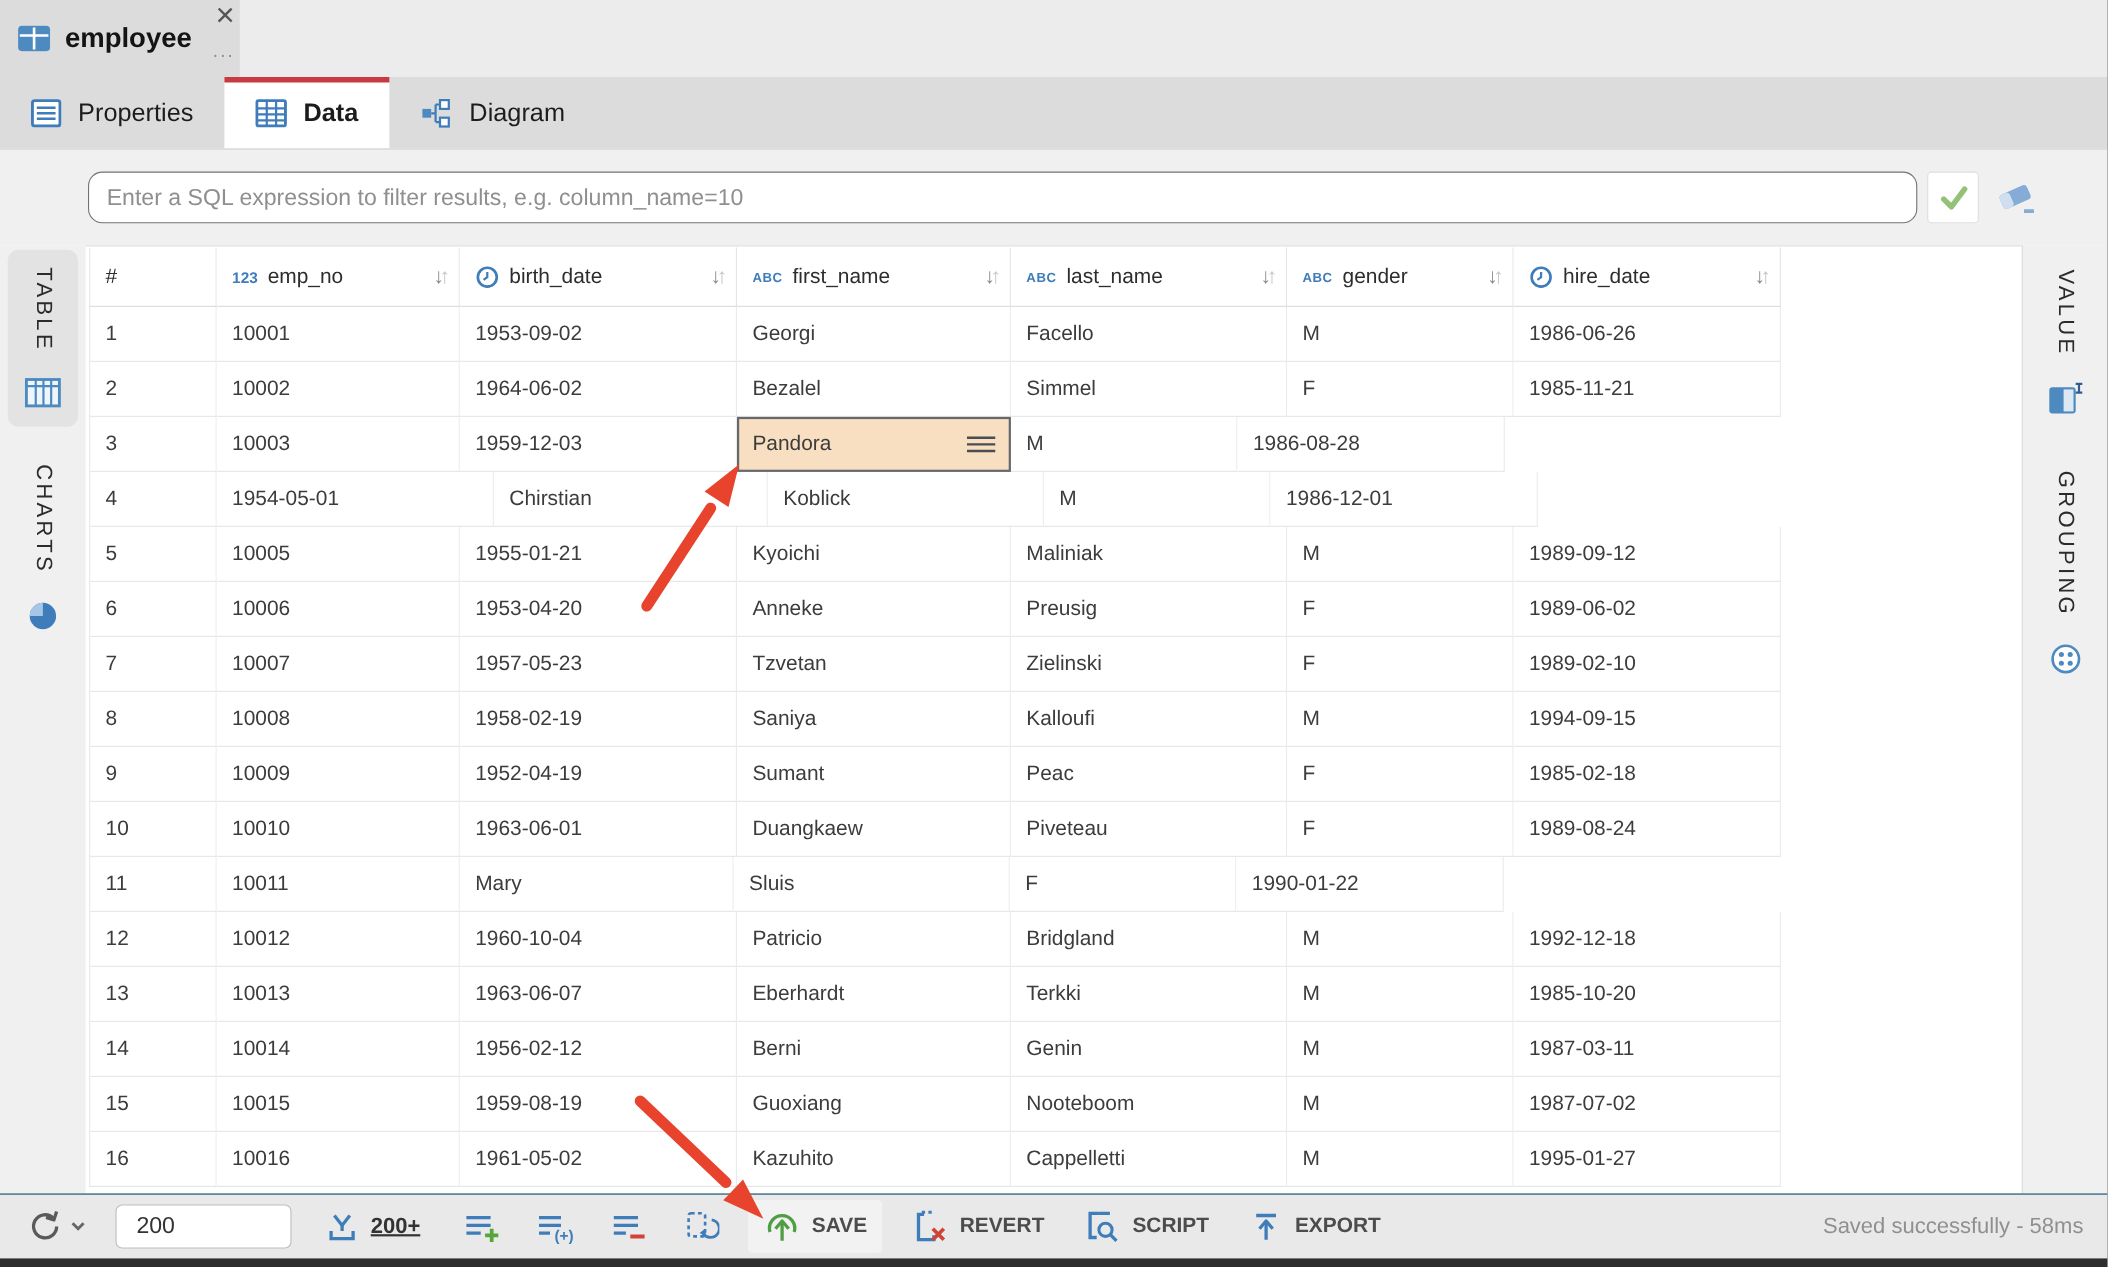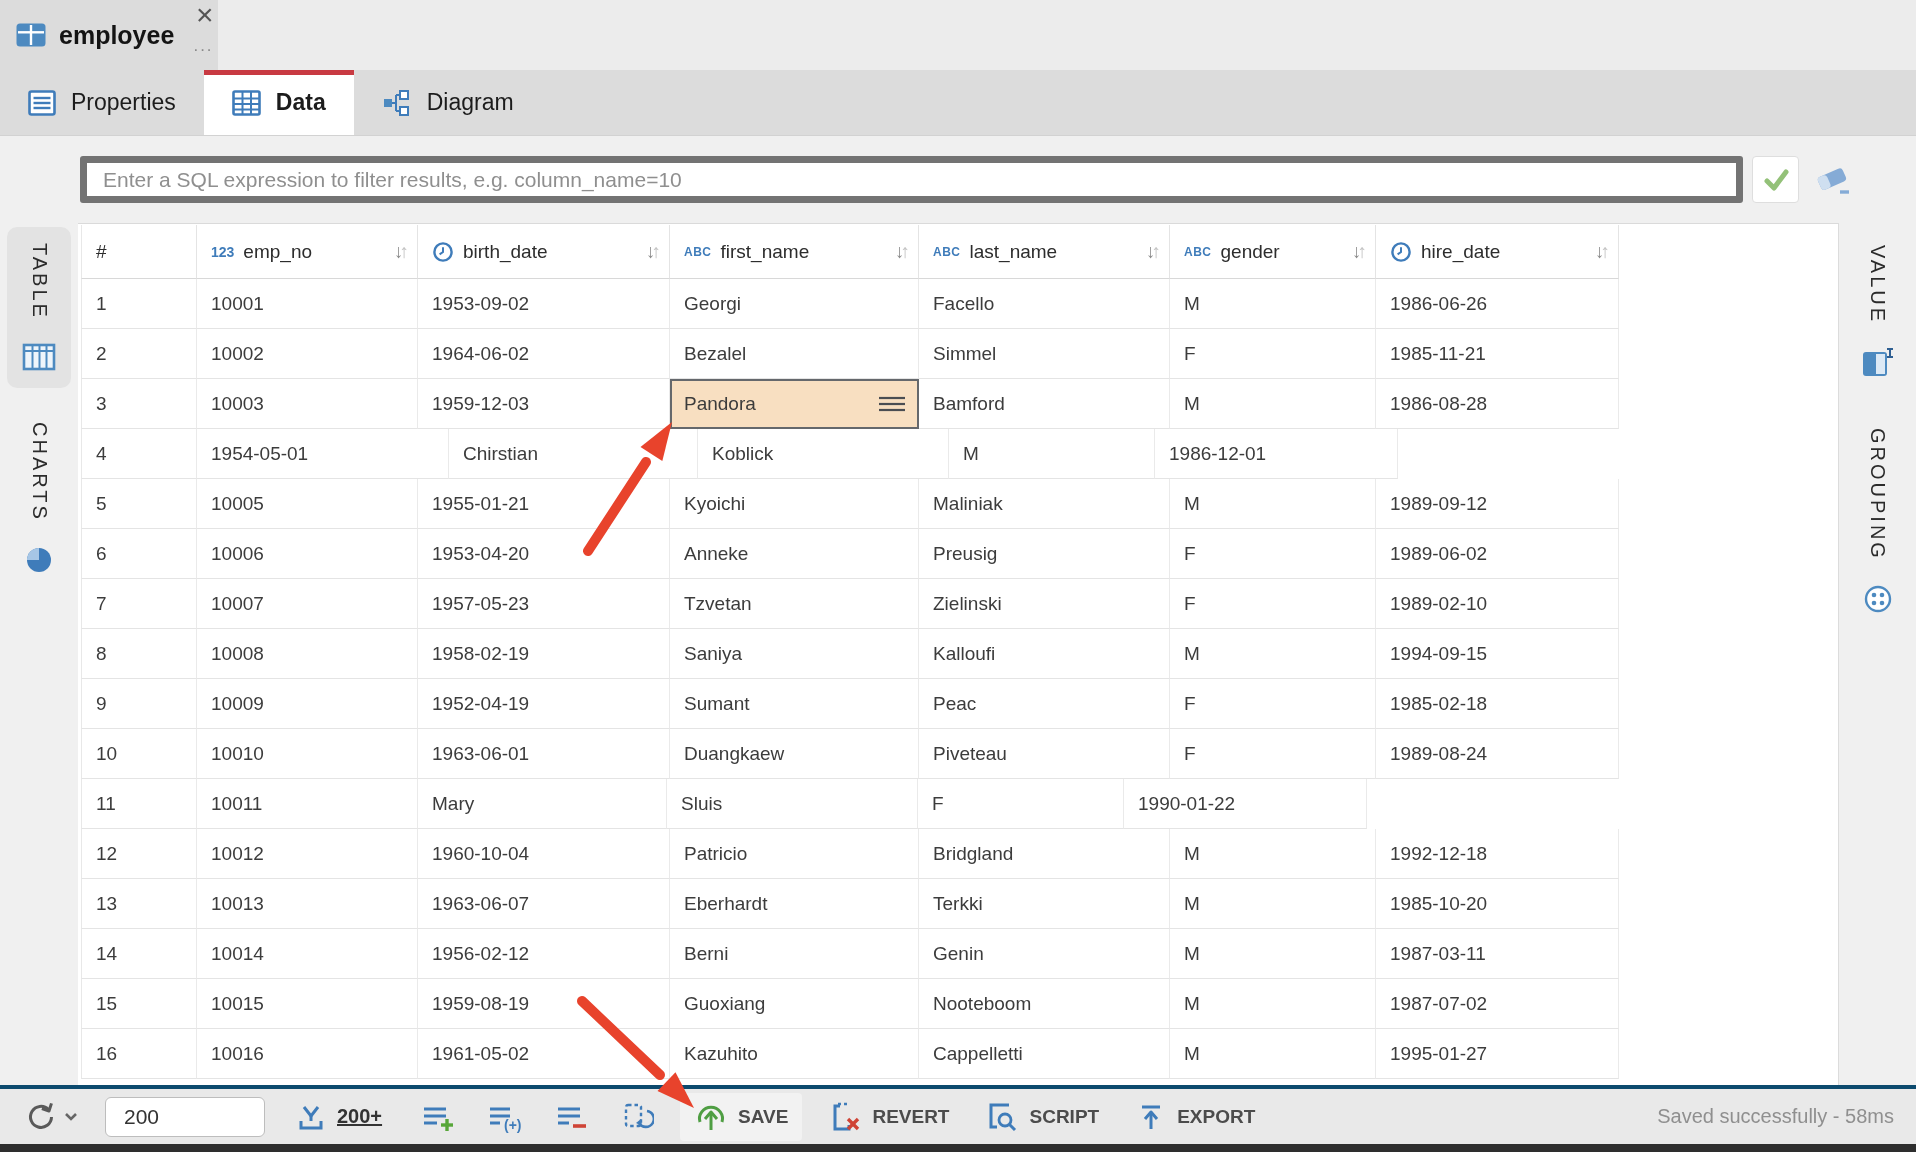--- a/index.html
+++ b/index.html
@@ -13,21 +13,21 @@
   .close{position:absolute;left:196px;top:0px;font-size:30px;font-weight:300;color:#555;line-height:1;cursor:default;}
   .dots{position:absolute;left:193px;top:40px;font-size:17px;color:#8a8a8a;letter-spacing:1px;}
   
   .tabbar2{position:absolute;left:0;top:70px;width:100%;height:65px;background:#dcdcdc;display:flex;}
   .ptab{display:flex;align-items:center;gap:15px;padding:0 28px;font-size:23px;color:#1c1c1c;position:relative;box-sizing:border-box;}
   .ptab.active{background:#ffffff;font-weight:700;}
   .ptab.active::before{content:'';position:absolute;left:0;top:0;right:0;height:5px;background:var(--red,#c83a42);}
   
   .filterbar{position:absolute;left:0;top:135px;width:100%;height:88px;background:#f0f0f0;
              border-top:1px solid #d2d2d2;box-sizing:border-box;display:flex;align-items:center;padding-left:80px;}
-  .filter{width:1663px;height:47px;box-sizing:border-box;border:7px solid #737373;border-radius:3px;
+  .filter{width:1663px;height:47px;box-sizing:border-box;border:1px solid #737373;border-radius:13px;
           background:#fff;font-size:21px;color:#333;padding:0 16px;font-family:"Liberation Sans",sans-serif;}
   .filter::placeholder{color:#8f8f8f;}
   .applybtn{width:47px;height:47px;margin-left:9px;background:#fff;border:1px solid #dedede;border-radius:4px;
             display:flex;align-items:center;justify-content:center;padding:0;}
   .eraser{margin-left:13px;display:flex;align-items:center;}
   
   .rail{position:absolute;top:223px;width:78px;height:862px;background:#f0f0f0;display:flex;
         flex-direction:column;align-items:center;box-sizing:border-box;}
   .rail.left{left:0;}
   .rail.right{left:1838px;border-left:1px solid #dcdcdc;}
@@ -50,21 +50,21 @@
   .hlabel{margin-left:9px;}
   .hcell .hlabel:first-child{margin-left:0;}
   .sort{margin-left:auto;margin-right:8px;font-size:19px;white-space:nowrap;}
   .sd{color:#8c8c8c}.su{color:#c4c4c4;margin-left:-4px;}
   .num-ic{color:var(--blue,#3f7cba);font-weight:700;font-size:14px;}
   .abc-ic{color:var(--blue,#3f7cba);font-weight:700;font-size:12px;letter-spacing:.5px;}
   .type-ic{display:flex;align-items:center;}
   .cell.edited{background:var(--hl,#f8dfc1);border:2px solid #65686c;padding-left:12px;position:relative;}
   .burger{position:absolute;right:12px;top:50%;transform:translateY(-50%);display:flex;}
   
-  .toolbar{position:absolute;left:0;top:1085px;width:100%;height:59px;background:#e9e9e9;border-top:4px solid #0c4a6e;
+  .toolbar{position:absolute;left:0;top:1085px;width:100%;height:59px;background:#e9e9e9;border-top:1px solid #0c4a6e;
            box-sizing:border-box;display:flex;align-items:center;padding-left:16px;}
   .tbtn{display:flex;align-items:center;gap:10px;font-size:19px;font-weight:700;color:#4c4c4c;cursor:default;white-space:nowrap;}
   .tbtn.hl{background:#f2f2f2;border-radius:4px;padding:7px 14px;}
   .icbtn{display:flex;align-items:center;cursor:default;}
   .fetchinput{width:160px;height:40px;border:1px solid #bdbdbd;border-radius:6px;background:#fff;font-size:21px;
               color:#333;padding:0 0 0 18px;box-sizing:border-box;font-family:"Liberation Sans",sans-serif;}
   .status{margin-left:auto;margin-right:22px;font-size:20px;color:#8f8f8f;}
   .bottom-edge{position:absolute;left:0;top:1144px;width:100%;height:8px;background:#2e2e2e;}
   
   .arrows{position:absolute;left:0;top:0;width:1916px;height:1152px;pointer-events:none;z-index:40;}
@@ -252,21 +252,20 @@
           <div class="cell c2">1959-12-03</div>
           <div class="cell c3 edited">Pandora<span class="burger">
               <svg width="26" height="16" viewBox="0 0 26 16">
                 <g stroke="#4a4d52" stroke-width="2.2">
                   <line x1="0" y1="2" x2="26" y2="2"></line>
                   <line x1="0" y1="8" x2="26" y2="8"></line>
                   <line x1="0" y1="14" x2="26" y2="14"></line>
                 </g>
               </svg>
             </span></div>
-          <div class="cell c4">Bamford</div>
           <div class="cell c5">M</div>
           <div class="cell c6">1986-08-28</div>
         </div>
         <div class="grow">
           <div class="cell c0">4</div>
           <div class="cell c2">1954-05-01</div>
           <div class="cell c3">Chirstian</div>
           <div class="cell c4">Koblick</div>
           <div class="cell c5">M</div>
           <div class="cell c6">1986-12-01</div>

